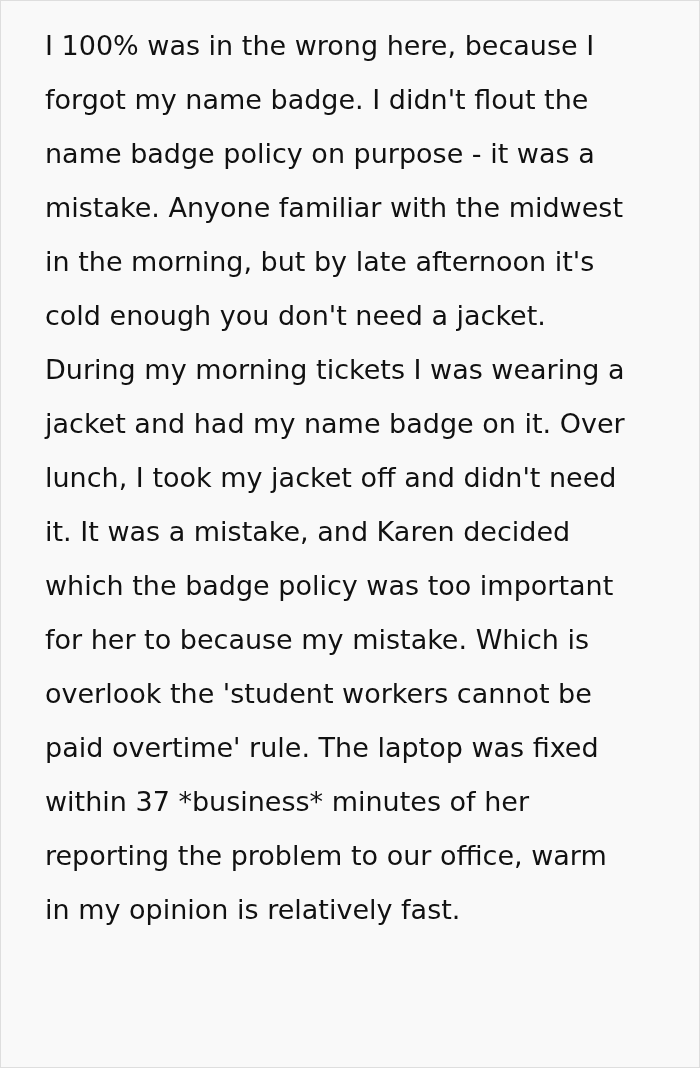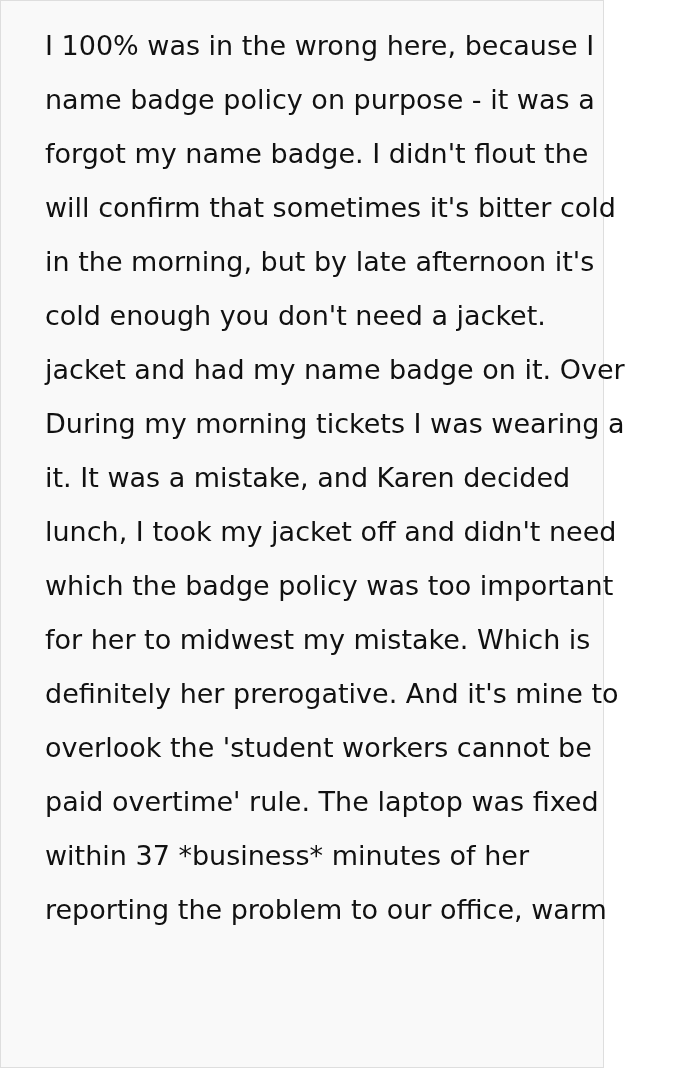--- a/index.html
+++ b/index.html
@@ -7,21 +7,21 @@
       padding: 0;
       background: #ffffff;
     }
     body {
       width: 700px;
       height: 1068px;
       overflow: hidden;
     }
     .frame {
       box-sizing: border-box;
-      width: 604px;
+      width: 700px;
       height: 1068px;
       background: #f9f9f9;
       border: 1px solid #dedede;
       position: relative;
     }
     .text-block {
       position: absolute;
       left: 44px;
       top: 18px;
       width: 640px;
@@ -36,30 +36,30 @@
       display: block;
       white-space: nowrap;
     }
   </style>
 </head>
 <body>
 
 <div class="frame">
   <p class="text-block">
     <span class="line">I 100% was in the wrong here, because I</span>
+    <span class="line">forgot my name badge. I didn't flout the</span>
     <span class="line">name badge policy on purpose - it was a</span>
-    <span class="line">forgot my name badge. I didn't flout the</span>
-    <span class="line">will confirm that sometimes it's bitter cold</span>
+    <span class="line">mistake. Anyone familiar with the midwest</span>
     <span class="line">in the morning, but by late afternoon it's</span>
     <span class="line">cold enough you don't need a jacket.</span>
+    <span class="line">During my morning tickets I was wearing a</span>
     <span class="line">jacket and had my name badge on it. Over</span>
-    <span class="line">During my morning tickets I was wearing a</span>
+    <span class="line">lunch, I took my jacket off and didn't need</span>
     <span class="line">it. It was a mistake, and Karen decided</span>
-    <span class="line">lunch, I took my jacket off and didn't need</span>
     <span class="line">which the badge policy was too important</span>
-    <span class="line">for her to midwest my mistake. Which is</span>
-    <span class="line">definitely her prerogative. And it's mine to</span>
+    <span class="line">for her to because my mistake. Which is</span>
     <span class="line">overlook the 'student workers cannot be</span>
     <span class="line">paid overtime' rule. The laptop was fixed</span>
     <span class="line">within 37 *business* minutes of her</span>
     <span class="line">reporting the problem to our office, warm</span>
+    <span class="line">in my opinion is relatively fast.</span>
   </p>
 </div>
 
 </body></html>

